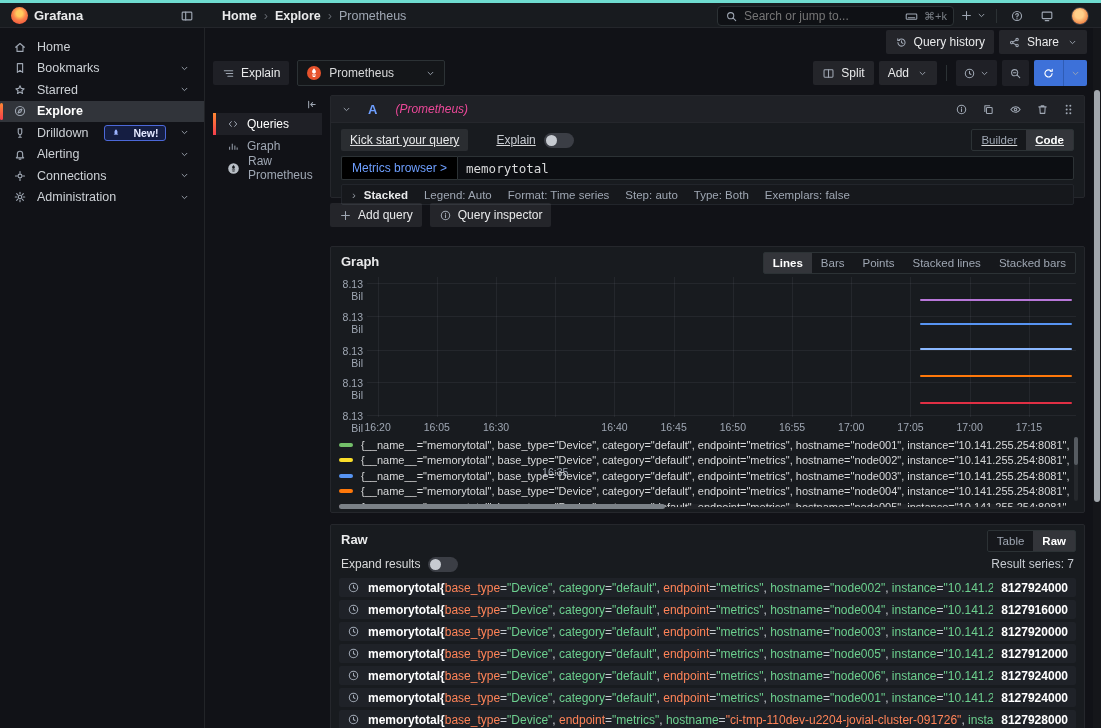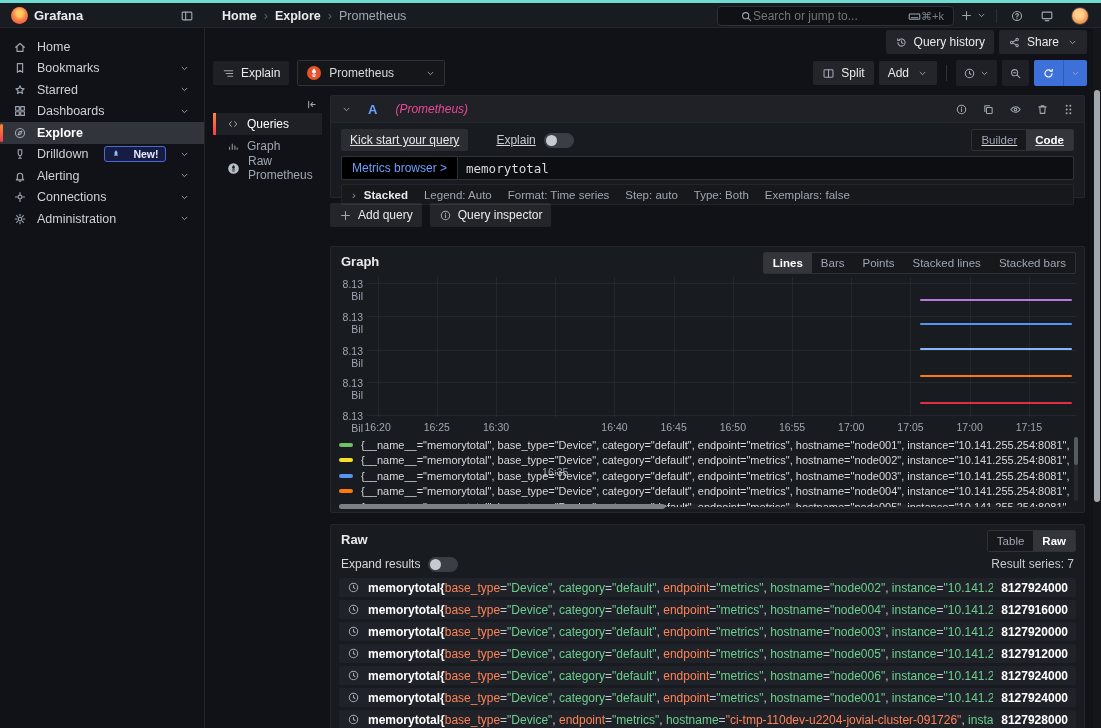--- a/index.html
+++ b/index.html
@@ -15,21 +15,21 @@
   #navbar { left:0; top:3px; width:1101px; height:25px; background:#181b1f; border-bottom:1px solid #24262b; }
   #navbar .brand { position:absolute; left:34px; top:5px; font-size:13px; font-weight:700; color:#e9eaeb; }
   #grafana-logo { position:absolute; left:11px; top:4px; width:17px; height:17px; border-radius:50%;
     background:radial-gradient(circle at 50% 38%, #ffcb5e 0 22%, #f9824a 48%, #ef4035 100%); }
   #panel-toggle { position:absolute; left:180px; top:6px; }
   #breadcrumb { position:absolute; left:222px; top:6px; display:flex; gap:7px; align-items:center; font-size:12.5px; }
   #breadcrumb .crumb { color:#e9eaeb; font-weight:600; }
   #breadcrumb .crumb.dim { color:#9fa7b3; font-weight:400; }
   #breadcrumb .sep { color:#62666d; }
   #nav-search { position:absolute; left:717px; top:3px; width:237px; height:20px; background:#0f1115;
-    border:1px solid #2c3235; border-radius:4px; display:flex; align-items:center; padding:0 22px; }
+    border:1px solid #2c3235; border-radius:4px; display:flex; align-items:center; padding:0 7px; gap:6px; }
   #nav-search input { flex:1; background:transparent; border:none; outline:none; color:#9fa7b3; font-size:12px;
     font-family:"Liberation Sans",sans-serif; }
   #nav-search .kbd { color:#7b8087; font-size:11px; white-space:nowrap; }
   .navbtn { display:flex; align-items:center; gap:3px; color:#c7cbd1; }
   #plus-group { position:absolute; left:960px; top:6px; }
   #nav-div1 { position:absolute; left:996px; top:6px; width:1px; height:14px; background:#2c3235; }
   #help-btn { position:absolute; left:1010px; top:6px; }
   #monitor-btn { position:absolute; left:1040px; top:6px; }
   #avatar { position:absolute; left:1071px; top:4px; width:18px; height:18px; border-radius:50%;
     background:radial-gradient(circle at 45% 40%, #ffd08a 0 30%, #f28b4b 70%, #d95b3a 100%); border:1px solid #3a3d44; }
@@ -241,36 +241,20 @@
             <path d="M8 3.2l1.4 3 3.3.4-2.5 2.2.7 3.2L8 10.4 5.1 12l.7-3.2L3.3 6.6l3.3-.4z"></path>
           </svg>
         </span>
         <span>Starred</span>
         <span class="chev">
           <svg class="ic" width="11" height="11" viewBox="0 0 16 16" fill="none" stroke="#9fa7b3" stroke-width="1.3" stroke-linecap="round" stroke-linejoin="round">
             <path d="M4.5 6.2 8 9.7l3.5-3.5"></path>
           </svg>
         </span>
       </div>
-      <div class="snav-item">
-        <span>
-          <svg class="ic" width="14" height="14" viewBox="0 0 16 16" fill="none" stroke="#9fa7b3" stroke-width="1.3" stroke-linecap="round" stroke-linejoin="round">
-            <rect x="3" y="3" width="4.2" height="4.2"></rect>
-            <rect x="8.8" y="3" width="4.2" height="4.2"></rect>
-            <rect x="3" y="8.8" width="4.2" height="4.2"></rect>
-            <rect x="8.8" y="8.8" width="4.2" height="4.2"></rect>
-          </svg>
-        </span>
-        <span>Dashboards</span>
-        <span class="chev">
-          <svg class="ic" width="11" height="11" viewBox="0 0 16 16" fill="none" stroke="#9fa7b3" stroke-width="1.3" stroke-linecap="round" stroke-linejoin="round">
-            <path d="M4.5 6.2 8 9.7l3.5-3.5"></path>
-          </svg>
-        </span>
-      </div>
       <div class="snav-item active">
         <span>
           <svg class="ic" width="14" height="14" viewBox="0 0 16 16" fill="none" stroke="#9fa7b3" stroke-width="1.3" stroke-linecap="round" stroke-linejoin="round">
             <circle cx="8" cy="8" r="5.2"></circle>
             <path d="M10.2 5.8 9 9 5.8 10.2 7 7z"></path>
           </svg>
         </span>
         <span>Explore</span>
       </div>
       <div class="snav-item">
@@ -605,21 +589,21 @@
         <div class="gridv" style="left: 93.35%;"></div>
         <div class="series-line" style="top: 15.5%; left: 78%; width: 21.5%; background: rgb(184, 119, 217);"></div>
         <div class="series-line" style="top: 32.5%; left: 78%; width: 21.5%; background: rgb(87, 148, 242);"></div>
         <div class="series-line" style="top: 51%; left: 78%; width: 21.5%; background: rgb(138, 184, 255);"></div>
         <div class="series-line" style="top: 70%; left: 78%; width: 21.5%; background: rgb(255, 120, 10);"></div>
         <div class="series-line" style="top: 89.5%; left: 78%; width: 21.5%; background: rgb(224, 47, 68);"></div>
       </div>
     <div id="ylabels"></div>
     <div id="xlabels">
         <span class="xlabel" style="left: 1.5%;">16:20</span>
-        <span class="xlabel" style="left: 9.85%;">16:25</span>
+        <span class="xlabel" style="left: 9.85%;">16:05</span>
         <span class="xlabel" style="left: 18.2%;">16:30</span>
         <span class="xlabel" style="left: 26.55%; margin-top: 45px;">16:35</span>
         <span class="xlabel" style="left: 34.9%;">16:40</span>
         <span class="xlabel" style="left: 43.25%;">16:45</span>
         <span class="xlabel" style="left: 51.6%;">16:50</span>
         <span class="xlabel" style="left: 59.95%;">16:55</span>
         <span class="xlabel" style="left: 68.3%;">17:00</span>
         <span class="xlabel" style="left: 76.65%;">17:05</span>
         <span class="xlabel" style="left: 85%;">17:00</span>
         <span class="xlabel" style="left: 93.35%;">17:15</span>

